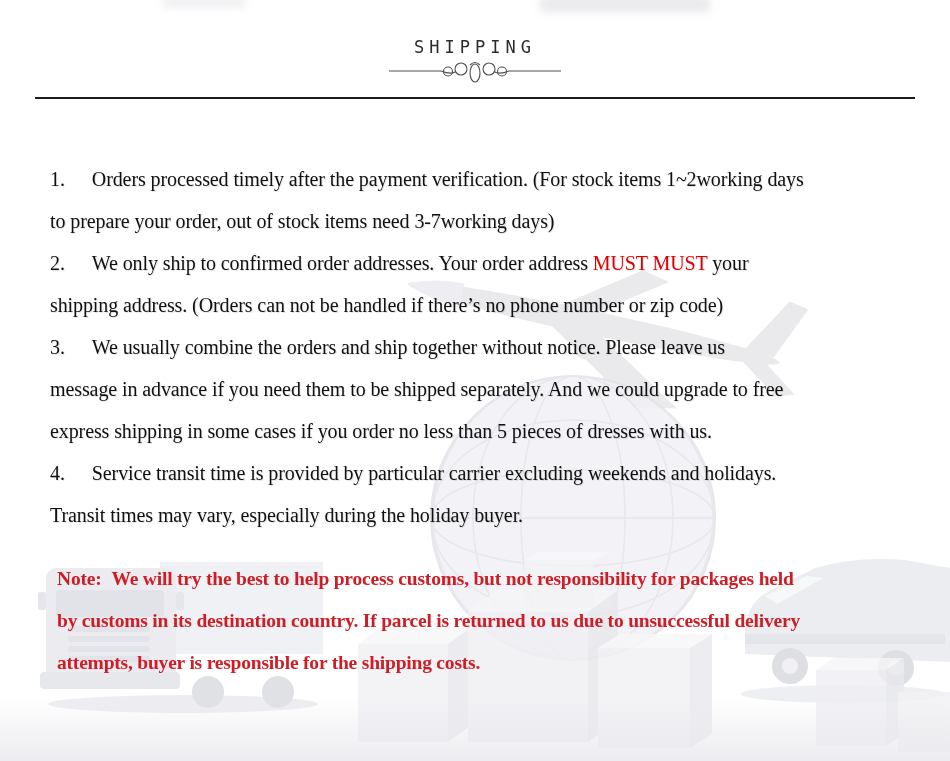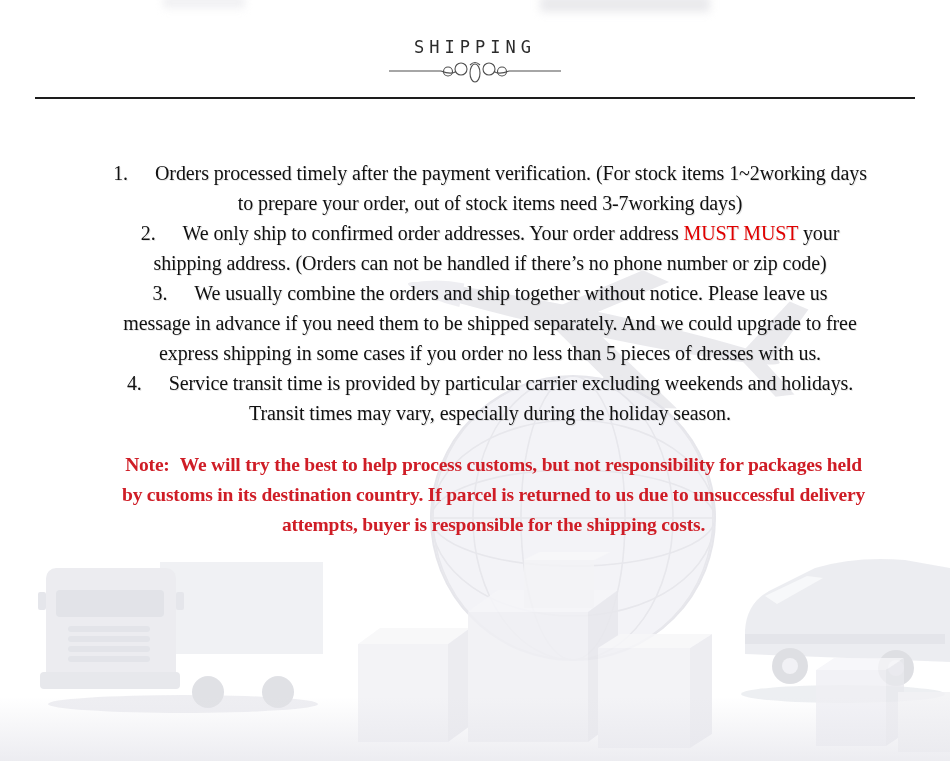--- a/index.html
+++ b/index.html
@@ -40,24 +40,23 @@
   .ornament { margin-top: 1px; }
   .rule {
     border: none; border-top: 2px solid #1d1d1d;
     width: 880px; margin: 9px auto 0 auto;
   }
 
   main {
     margin: 59px 20px 0 50px;
     width: 880px;
     font-size: 20px;
-    line-height: 30px;
+    line-height: 42px;
     letter-spacing: -0.1px;
     text-shadow: 1px 1px 0 rgba(0,0,0,0.10);
-    text-align: center;
   }
   p.item { margin: 0; }
   .num { margin-right: 27px; }
   .txt { white-space: pre-line; }
   .red-strong { color: #e00000; }
 
   p.note {
     margin: 22px 0 16px 0;
     padding-left: 7px;
     color: #cf1d26;
@@ -184,20 +183,20 @@
 
   <main>
     <p class="item"><span class="num">1.</span><span class="txt">Orders processed timely after the payment verification. (For stock items 1~2working days
 to prepare your order, out of stock items need 3-7working days)</span></p>
     <p class="item"><span class="num">2.</span><span class="txt">We only ship to confirmed order addresses. Your order address </span><span class="red-strong">MUST MUST</span><span class="txt"> your
 shipping address.  (Orders can not be handled if there’s no phone number or zip code)</span></p>
     <p class="item"><span class="num">3.</span><span class="txt">We usually combine the orders and ship together without notice. Please leave us
 message in advance if you need them to be shipped separately. And we could upgrade to free
 express shipping in some cases if you order no less than 5 pieces of dresses with us.</span></p>
     <p class="item"><span class="num">4.</span><span class="txt">Service transit time is provided by particular carrier excluding weekends and holidays.
-Transit times may vary, especially during the holiday season.</span></p>
+Transit times may vary, especially during the holiday buyer.</span></p>
 
     <p class="note"><span class="note-label">Note:</span><span class="txt">We will try the best to help process customs, but not responsibility for packages held
 by customs in its destination country. If parcel is returned to us due to unsuccessful delivery
 attempts, buyer is responsible for the shipping costs.</span></p>
   </main>
 
 </div>
 
 </body></html>

